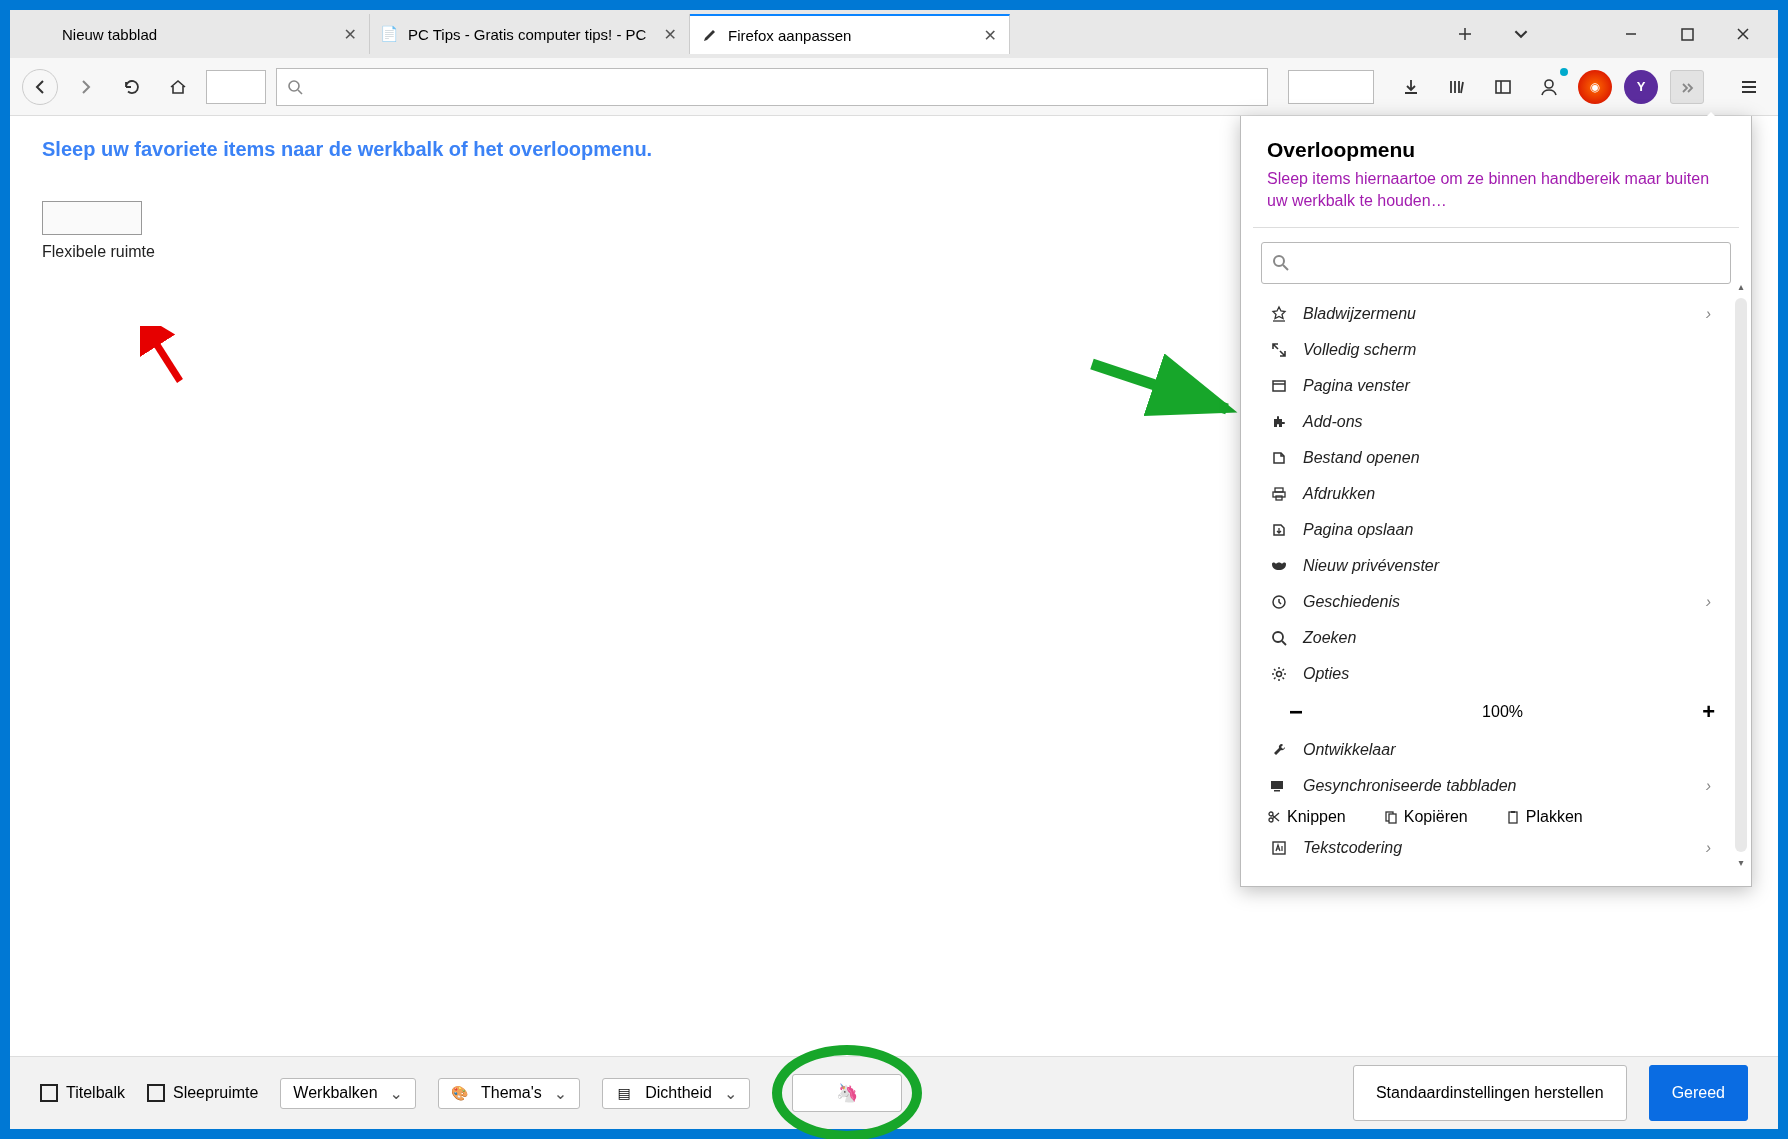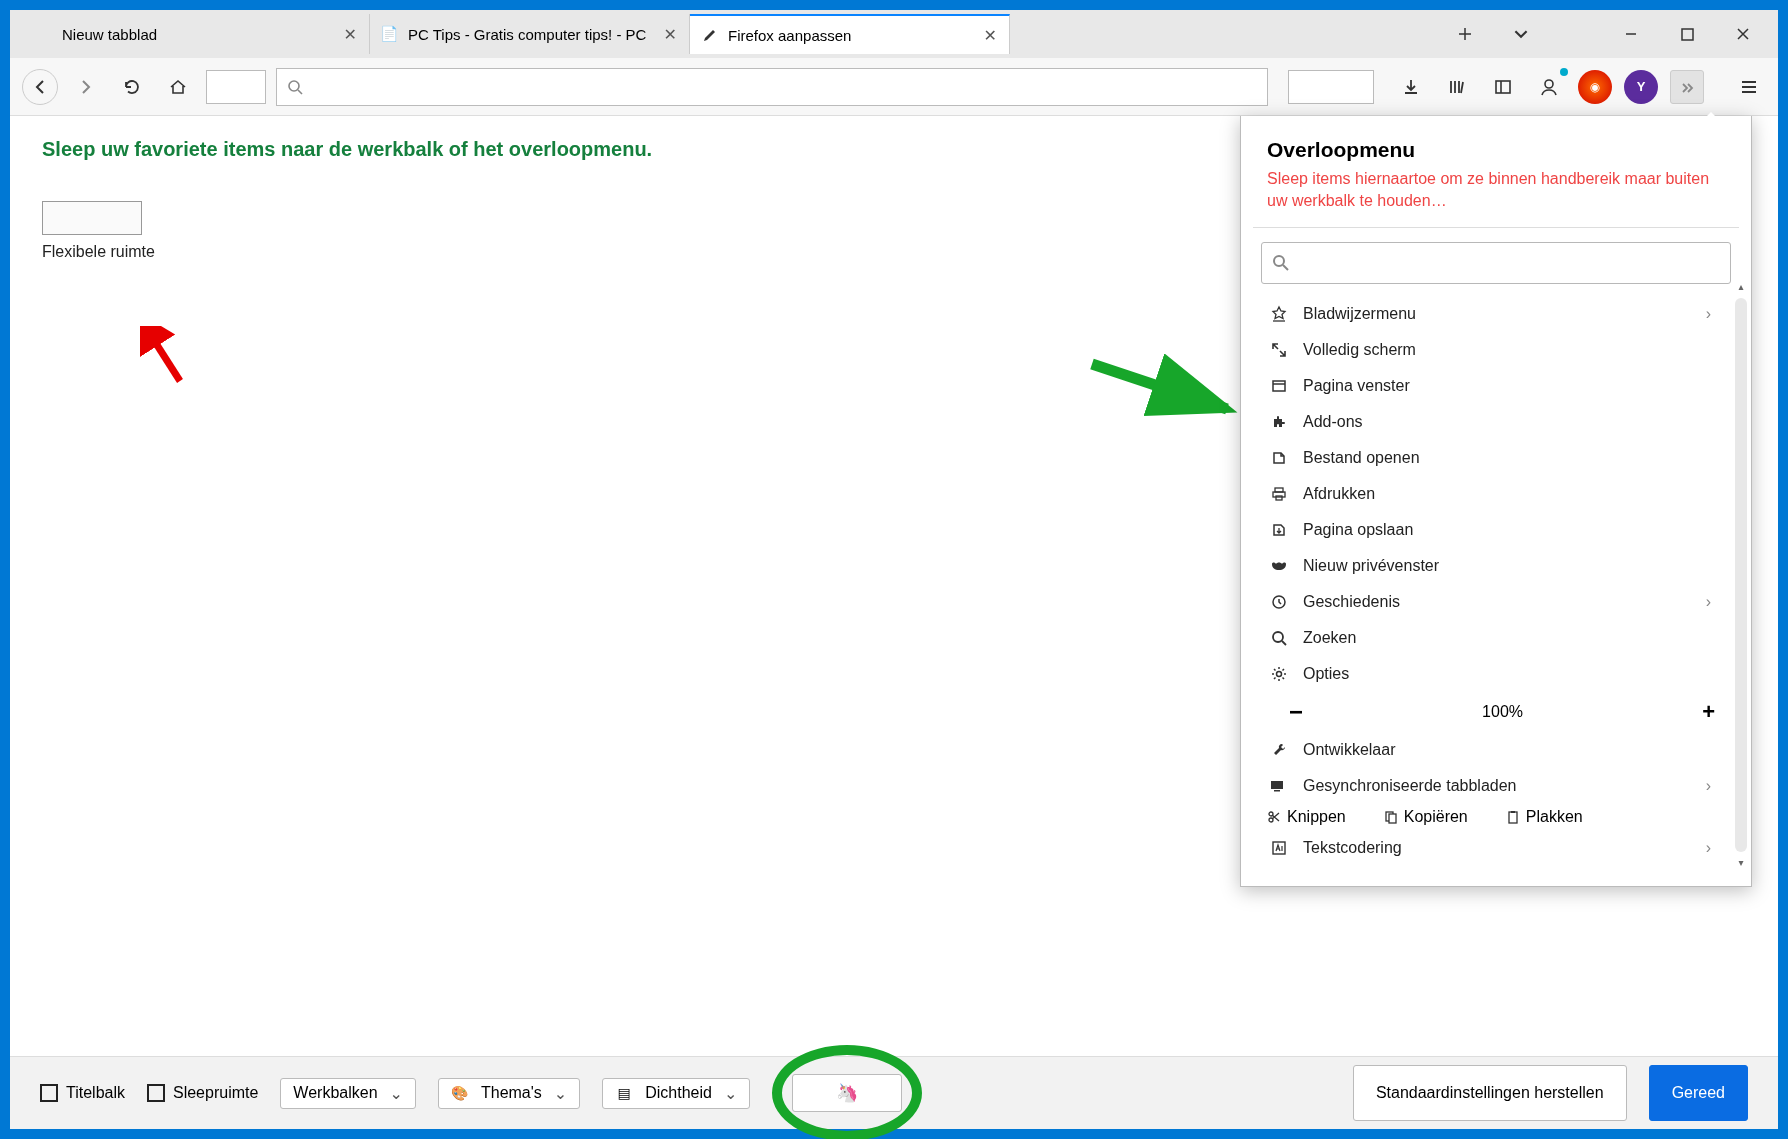--- a/index.html
+++ b/index.html
@@ -18,37 +18,37 @@
 .urlbox { flex: 0 0 60px; height: 34px; border: 1px solid #bbb; background: #fff; }
 .urlbar { flex: 1; height: 38px; border: 1px solid #bbb; background: #fff; display: flex; align-items: center; padding: 0 10px; color: #777; }
 .urlbox2 { flex: 0 0 86px; height: 34px; border: 1px solid #bbb; background: #fff; margin-left: 10px; }
 .toolbar-icons { display: flex; align-items: center; gap: 12px; margin-left: 10px; }
 .tool-ico { width: 34px; height: 34px; display: flex; align-items: center; justify-content: center; color: #333; border-radius: 3px; }
 .tool-ico.orange { border-radius: 50%; background: radial-gradient(circle, #ff6a00, #d10000); color: #fff; font-size: 12px; }
 .tool-ico.purple { border-radius: 50%; background: #5b2c9d; color: #fff; font-size: 13px; font-weight: bold; }
 .tool-ico.overflow { background: #e3e3e3; border: 1px solid #ccc; color: #888; }
 .tool-ico.hamburger { margin-left: 16px; }
 .content { flex: 1; background: #fff; position: relative; padding: 22px 32px; border-bottom: 1px solid #ddd; }
-.content h2 { font-size: 20px; font-weight: 600; color: #15803d; }
+.content h2 { font-size: 20px; font-weight: 600; color: #3b82f6; }
 .flex-space-item { margin-top: 40px; display: flex; flex-direction: column; align-items: flex-start; gap: 8px; }
 .flex-space-box { width: 100px; height: 34px; border: 1px solid #999; background: #fafafa; }
 .flex-space-label { font-size: 16px; color: #222; }
 .red-arrow { position: absolute; top: 210px; left: 130px; }
 .green-arrow { position: absolute; top: 238px; left: 1072px; }
 .overflow-panel { position: absolute; top: 0; right: 26px; width: 512px; background: #fff; border: 1px solid #bbb; border-top: none; box-shadow: 0 4px 18px rgba(0,0,0,0.25); padding: 22px 0 20px 0; }
 .overflow-panel::before { content: ""; position: absolute; top: -14px; right: 30px; border: 10px solid transparent; border-bottom-color: #fff; }
 .overflow-panel h3 { font-size: 21px; font-weight: bold; padding: 0 26px 6px 26px; }
-.overflow-panel .desc { font-size: 16px; color: #ef4444; padding: 0 26px 14px 26px; line-height: 1.4; }
+.overflow-panel .desc { font-size: 16px; color: #a21caf; padding: 0 26px 14px 26px; line-height: 1.4; }
 .overflow-panel .divider { height: 1px; background: #ddd; margin: 0 12px 14px 12px; }
 .overflow-search { margin: 0 20px 12px 20px; height: 42px; border: 1px solid #b8b8b8; border-radius: 3px; display: flex; align-items: center; padding: 0 10px; color: #888; }
 .menu-list { display: flex; flex-direction: column; position: relative; }
 .menu-scroll { position: absolute; right: 2px; top: -18px; bottom: -6px; width: 16px; display: flex; flex-direction: column; }
 .menu-scroll .arrow { height: 18px; display: flex; align-items: center; justify-content: center; font-size: 10px; color: #666; }
 .menu-scroll .track { flex: 1; background: #e8e8e8; border-radius: 6px; margin: 2px; }
-.menu-item { display: flex; align-items: center; padding: 4px 26px; font-size: 16px; color: #222; cursor: pointer; min-height: 36px; }
+.menu-item { display: flex; align-items: center; padding: 4px 26px; font-size: 16px; color: #222; cursor: pointer; min-height: 36px; font-style: italic; }
 .menu-item .mi-icon { width: 24px; height: 20px; margin-right: 12px; display: inline-flex; align-items: center; justify-content: center; color: #333; }
 .menu-item .chev { margin-left: auto; color: #888; padding-right: 14px; }
 .zoom-row { display: flex; align-items: center; justify-content: space-between; padding: 6px 36px 6px 48px; font-size: 16px; }
 .clip-row { display: flex; align-items: center; gap: 14px; padding: 4px 26px; }
 .clip-row .clip { display: flex; align-items: center; gap: 6px; font-size: 16px; cursor: pointer; }
 .footer { height: 72px; background: #f2f2f2; display: flex; align-items: center; padding: 0 30px; gap: 22px; }
 .chk { display: flex; align-items: center; gap: 8px; font-size: 16px; cursor: pointer; }
 .chk .box { width: 18px; height: 18px; border: 2px solid #222; }
 .dropdown-btn { height: 31px; background: #fff; border: 1px solid #bbb; border-radius: 3px; display: flex; align-items: center; padding: 0 12px; gap: 12px; font-size: 16px; cursor: pointer; }
 .dropdown-btn .dd-icon { width: 18px; height: 18px; display: inline-flex; align-items: center; justify-content: center; font-size: 14px; }

